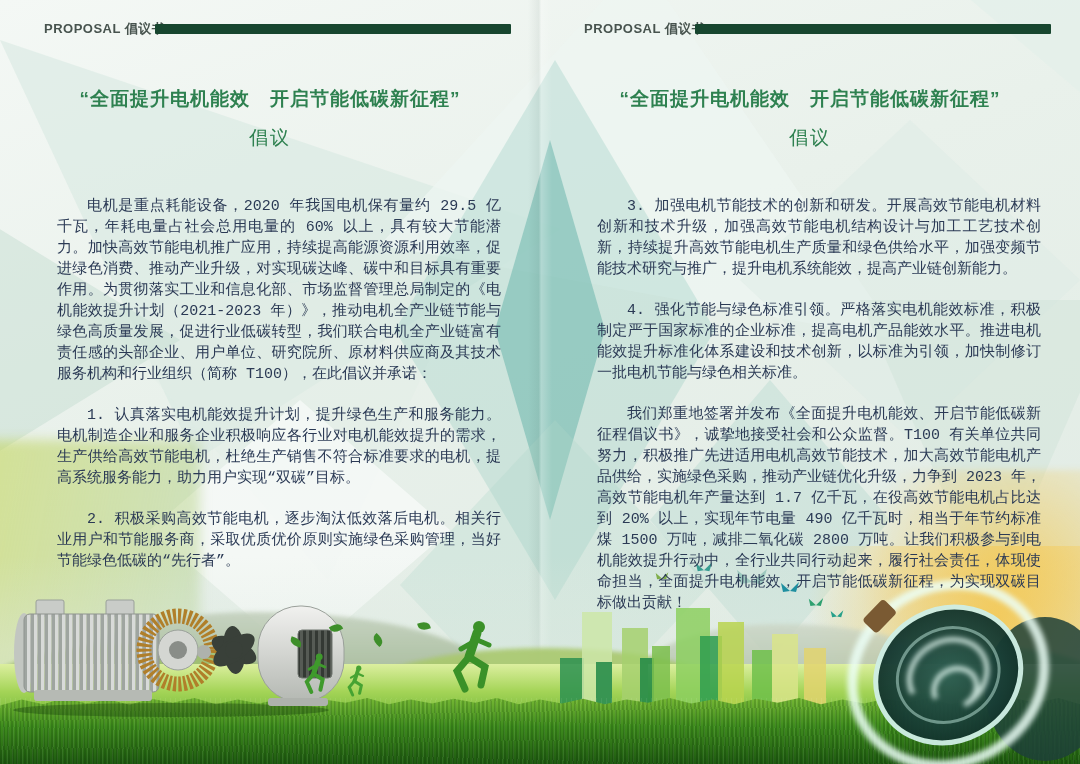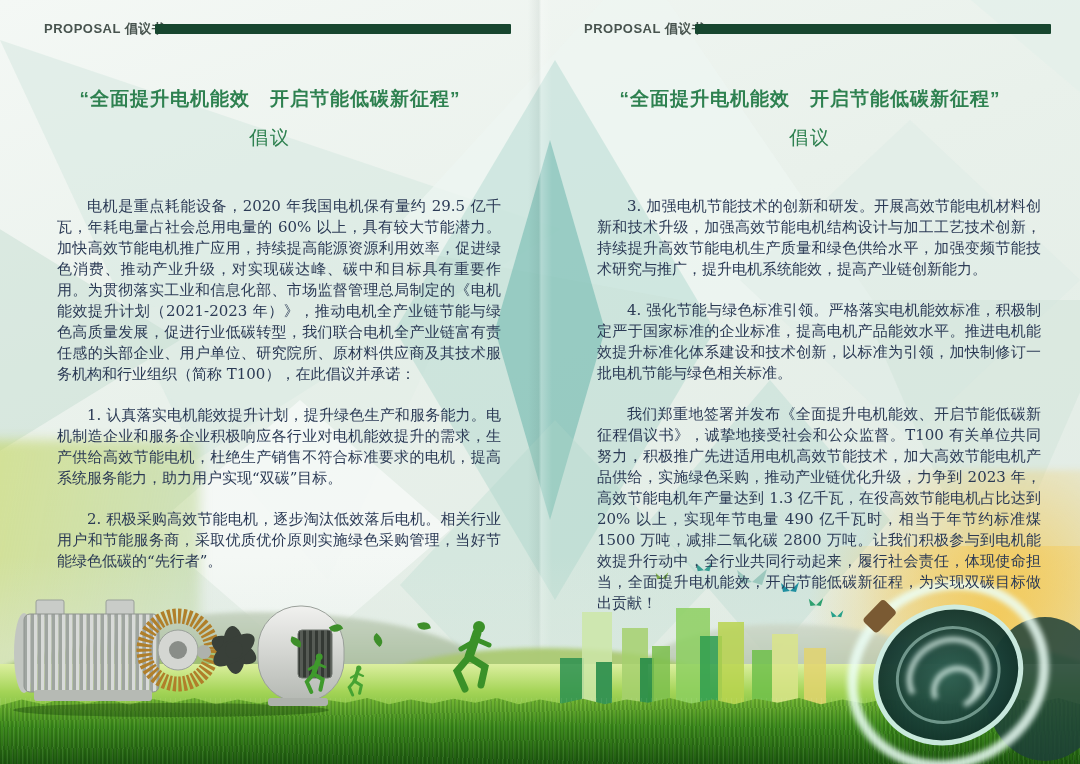--- a/index.html
+++ b/index.html
@@ -24,21 +24,21 @@
   .t14{left:650px;top:380px;width:240px;height:280px;background:rgba(150,205,190,.25);clip-path:polygon(50% 0,100% 50%,50% 100%,0 50%);}
   .fold{left:528px;top:0;width:24px;height:764px;background:linear-gradient(90deg,rgba(40,70,60,0),rgba(40,70,60,.07) 45%,rgba(255,255,255,.25) 55%,rgba(40,70,60,0));}
   
   .page{position:absolute;top:0;width:540px;height:764px;}
   .page.left{left:0;} .page.right{left:540px;}
   .hdr-label{position:absolute;top:20px;left:44px;font-size:13px;letter-spacing:.5px;color:#47534e;font-weight:bold;}
   .hdr-bar{position:absolute;top:24px;left:155px;width:356px;height:10px;background:#17462f;border-radius:1px;}
   .page-title{position:absolute;top:86px;left:0;width:100%;text-align:center;font-weight:bold;font-size:19px;color:#2e8150;letter-spacing:1px;white-space:pre-wrap;}
   .page-sub{position:absolute;top:125px;left:0;width:100%;text-align:center;font-weight:normal;font-size:19px;color:#2e8150;letter-spacing:2px;}
   .page-body{position:absolute;top:196px;left:57px;width:444px;font-family:"DejaVu Serif",serif;font-size:15px;line-height:21px;color:#2b3a55;text-align:justify;z-index:5;}
-  .page-body p{margin:0 0 20px;text-indent:2em;}
+  .page-body p{margin:0 0 20px;text-indent:2em;font-family:Liberation Mono, monospace;}
   
   #scene{position:absolute;left:0;top:556px;width:1080px;height:208px;z-index:1;}
   .sky{position:absolute;inset:0;background:linear-gradient(180deg,rgba(236,244,238,0) 0%,rgba(222,234,224,.4) 45%,rgba(206,224,208,.6) 100%);}
   .sky-yellow{position:absolute;left:780px;top:-10px;width:310px;height:180px;background:radial-gradient(circle at 70% 40%,rgba(245,198,75,.8),rgba(245,210,110,.3) 58%,rgba(245,210,110,0) 78%);}
   .mountain{position:absolute;border-radius:50% 60% 10% 10%/100% 100% 0 0;filter:blur(2px);}
   .m1{left:60px;top:56px;width:430px;height:72px;background:linear-gradient(180deg,#c2cfbc,#9db48e);opacity:.85;}
   .m2{left:640px;top:68px;width:310px;height:58px;background:linear-gradient(180deg,#ccd6c6,#aebfa4);opacity:.8;}
   .hill{position:absolute;border-radius:50% 50% 0 0/100% 100% 0 0;filter:blur(2px);}
   .h1{left:-30px;top:88px;width:330px;height:58px;background:#9fbf6e;opacity:.9;}
   .h2{left:350px;top:92px;width:390px;height:54px;background:#a9c86d;opacity:.9;}
@@ -229,18 +229,18 @@
   </div>
 
   <div class="page right">
     <div class="hdr-label">PROPOSAL 倡议书</div>
     <div class="hdr-bar"></div>
     <div class="page-title">“全面提升电机能效　开启节能低碳新征程”</div>
     <div class="page-sub">倡议</div>
     <div class="page-body">
       <p>3. 加强电机节能技术的创新和研发。开展高效节能电机材料创新和技术升级，加强高效节能电机结构设计与加工工艺技术创新，持续提升高效节能电机生产质量和绿色供给水平，加强变频节能技术研究与推广，提升电机系统能效，提高产业链创新能力。</p>
       <p>4. 强化节能与绿色标准引领。严格落实电机能效标准，积极制定严于国家标准的企业标准，提高电机产品能效水平。推进电机能效提升标准化体系建设和技术创新，以标准为引领，加快制修订一批电机节能与绿色相关标准。</p>
-      <p>我们郑重地签署并发布《全面提升电机能效、开启节能低碳新征程倡议书》，诚挚地接受社会和公众监督。T100 有关单位共同努力，积极推广先进适用电机高效节能技术，加大高效节能电机产品供给，实施绿色采购，推动产业链优化升级，力争到 2023 年，高效节能电机年产量达到 1.3 亿千瓦，在役高效节能电机占比达到 20% 以上，实现年节电量 490 亿千瓦时，相当于年节约标准煤 1500 万吨，减排二氧化碳 2800 万吨。让我们积极参与到电机能效提升行动中，全行业共同行动起来，履行社会责任，体现使命担当，全面提升电机能效，开启节能低碳新征程，为实现双碳目标做出贡献！</p>
+      <p>我们郑重地签署并发布《全面提升电机能效、开启节能低碳新征程倡议书》，诚挚地接受社会和公众监督。T100 有关单位共同努力，积极推广先进适用电机高效节能技术，加大高效节能电机产品供给，实施绿色采购，推动产业链优化升级，力争到 2023 年，高效节能电机年产量达到 1.7 亿千瓦，在役高效节能电机占比达到 20% 以上，实现年节电量 490 亿千瓦时，相当于年节约标准煤 1500 万吨，减排二氧化碳 2800 万吨。让我们积极参与到电机能效提升行动中，全行业共同行动起来，履行社会责任，体现使命担当，全面提升电机能效，开启节能低碳新征程，为实现双碳目标做出贡献！</p>
     </div>
   </div>
 
   <div class="poly fold"></div>
 </div>
 
 </body></html>

